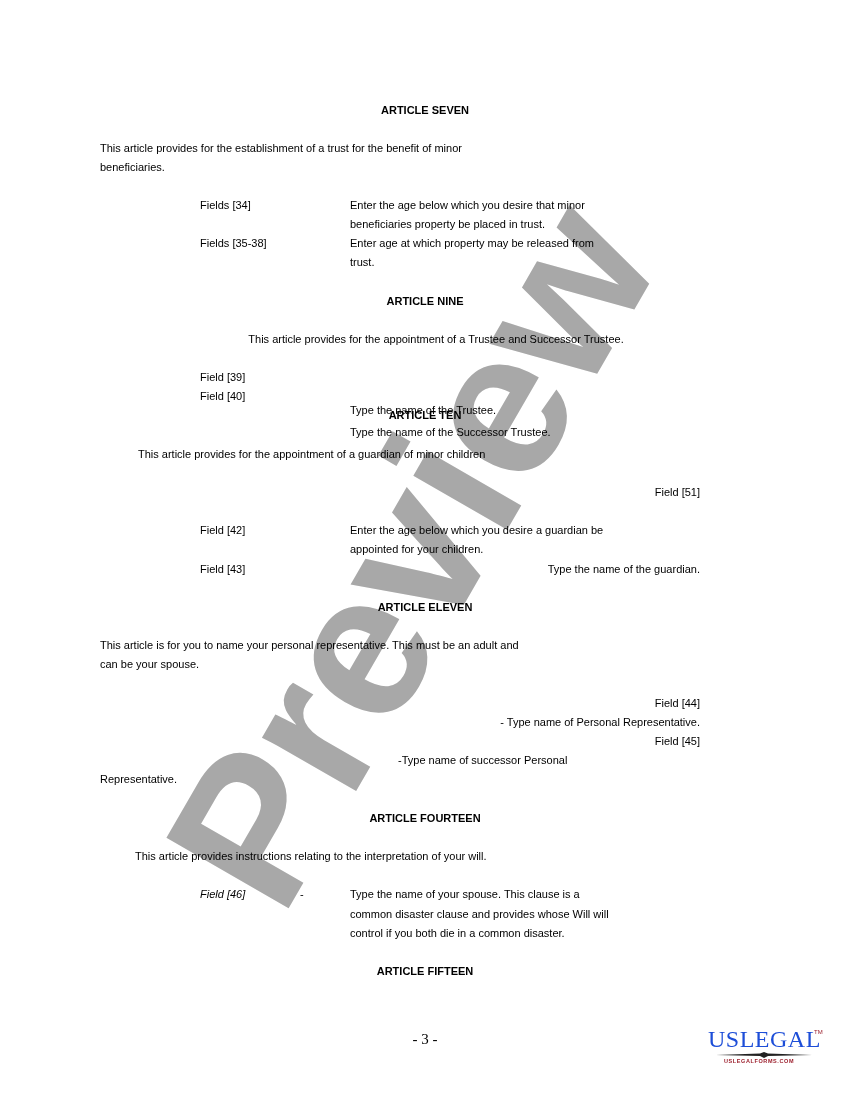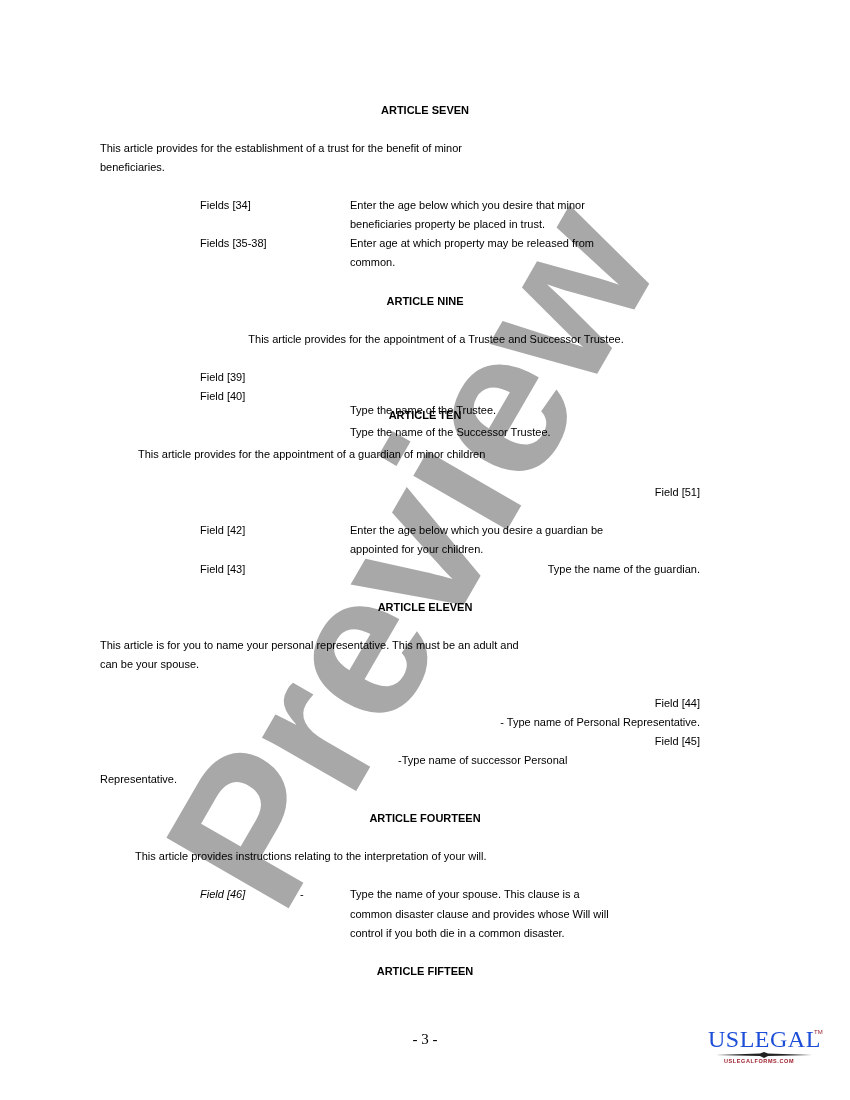--- a/index.html
+++ b/index.html
@@ -35,21 +35,21 @@
   <div class="watermark">Preview</div>
 
   <div class="t h center" style="left:425px; top:101px;">ARTICLE SEVEN</div>
   <div class="t" style="left:100px; top:139px;">This article provides for the establishment of a trust for the benefit of minor</div>
   <div class="t" style="left:100px; top:158px;">beneficiaries.</div>
   <div class="t" style="left:200px; top:196px;">Fields [34]</div>
   <div class="t" style="left:350px; top:196px;">Enter the age below which you desire that minor</div>
   <div class="t" style="left:350px; top:215px;">beneficiaries property be placed in trust.</div>
   <div class="t" style="left:200px; top:234px;">Fields [35-38]</div>
   <div class="t" style="left:350px; top:234px;">Enter age at which property may be released from</div>
-  <div class="t" style="left:350px; top:253px;">common.</div>
+  <div class="t" style="left:350px; top:253px;">trust.</div>
 
   <div class="t h center" style="left:425px; top:292px;">ARTICLE NINE</div>
   <div class="t center" style="left:436px; top:330px;">This article provides for the appointment of a Trustee and Successor Trustee.</div>
   <div class="t" style="left:200px; top:368px;">Field [39]</div>
   <div class="t" style="left:350px; top:368px;margin-top:33px;">Type the name of the Trustee.</div>
   <div class="t" style="left:200px; top:387px;">Field [40]</div>
   <div class="t" style="left:350px; top:387px;margin-top:36px;">Type the name of the Successor Trustee.</div>
 
   <div class="t h center" style="left:425px; top:406px;">ARTICLE TEN</div>
   <div class="t" style="left:138px; top:445px;">This article provides for the appointment of a guardian of minor children</div>

